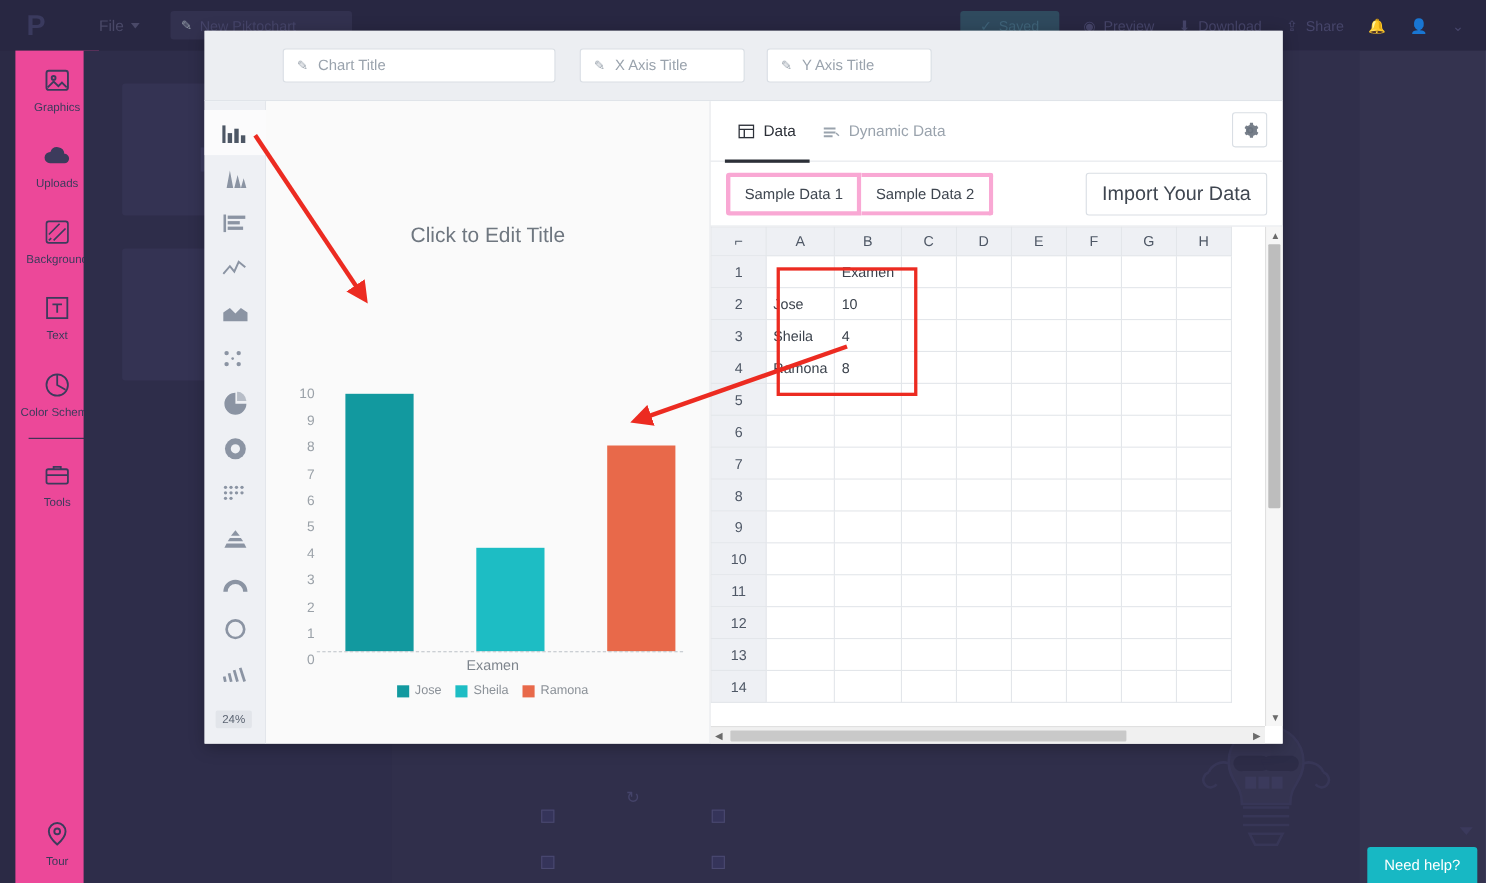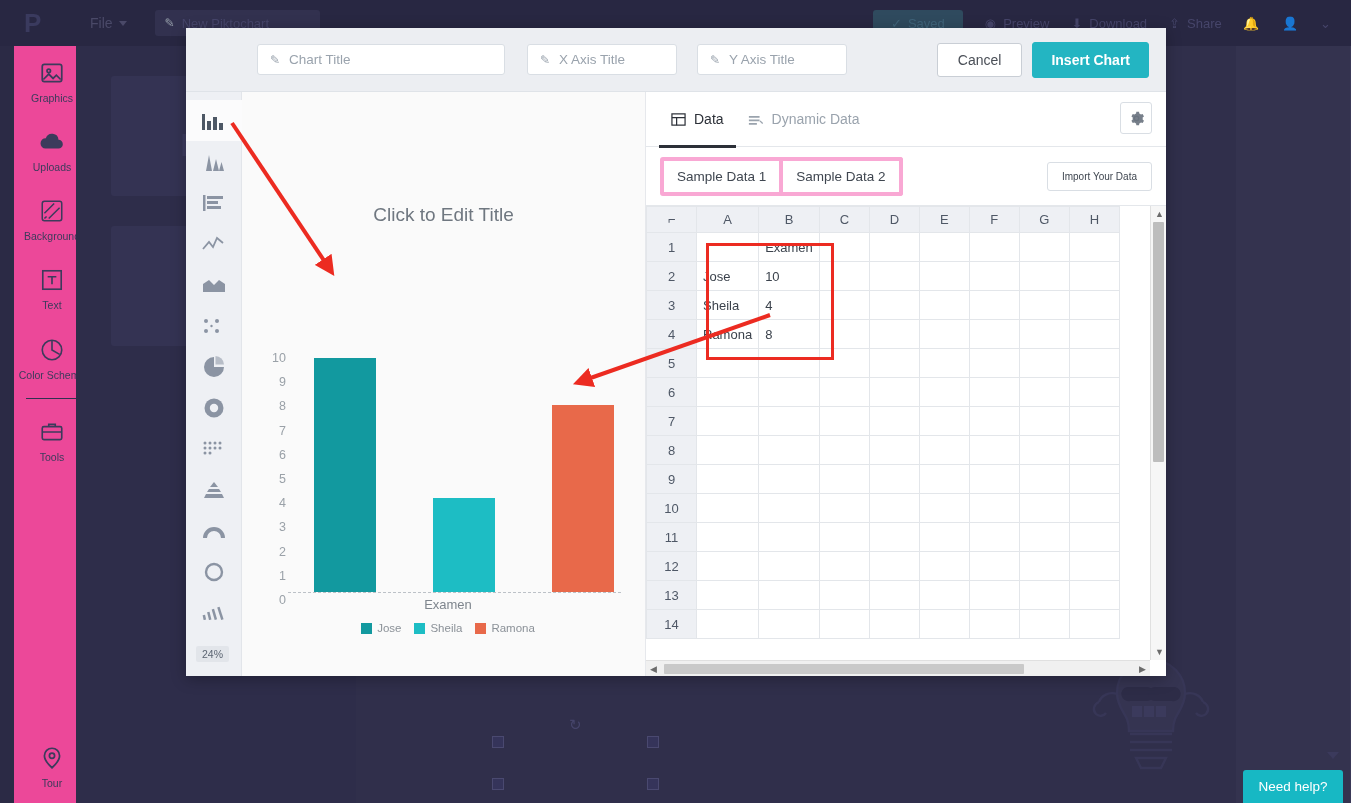--- a/index.html
+++ b/index.html
@@ -122,21 +122,21 @@
   .dp-tab { height: 55px; display: flex; align-items: center; gap: 8px; font-size: 14px; padding: 0 12px; color: #9aa3ad; position: relative; }
   .dp-tab.active { color: #2c3038; }
   .dp-tab.active::after { content: ""; position: absolute; left: 0; right: 0; bottom: -1px; height: 3px; background: #2c3038; }
   .gear { position: absolute; right: 14px; top: 10px; width: 32px; height: 32px; border: 1px solid #d9dee4; border-radius: 3px; display: flex; align-items: center; justify-content: center; color: #6b7480; }
 
   .dp-actions { height: 58px; display: flex; align-items: center; padding: 0 14px; }
   .seg { display: flex; }
   .seg > div { border: 4px solid #f9a8d4; padding: 8px 13px; font-size: 13.5px; color: #3f4650; background: #fff; }
   .seg > div:first-child { border-radius: 3px 0 0 3px; }
   .seg > div:last-child { border-left: 0; border-radius: 0 3px 3px 0; }
-  .import-btn { margin-left: auto; border: 1px solid #d9dee4; border-radius: 3px; padding: 8px 14px; font-size: 10px; color: #3f4650; }
+  .import-btn { margin-left: auto; border: 1px solid #d9dee4; border-radius: 3px; padding: 8px 14px; font-size: 18px; color: #3f4650; }
 
   .grid-wrap { flex: 1; position: relative; overflow: hidden; border-top: 1px solid #e4e7eb; }
   table.sheet { border-collapse: collapse; table-layout: fixed; }
   .sheet th, .sheet td { border: 1px solid #e3e6ea; height: 29px; font-size: 13px; font-weight: normal; }
   .sheet thead th { background: #eef0f4; color: #4f5866; text-align: center; height: 26px; }
   .sheet td.rh { background: #eef0f4; color: #4f5866; text-align: center; width: 46px; }
   .sheet td.cell { background: #fff; color: #3b424c; padding: 0 6px; white-space: nowrap; overflow: hidden; }
   .col-a { width: 60px; } .col-b { width: 60px; } .col-n { width: 50px; }
 
   .vscroll { position: absolute; right: 0; top: 0; width: 16px; bottom: 16px; background: #f6f6f6; border-left: 1px solid #e0e0e0; }
@@ -300,24 +300,20 @@
         <span>Chart Title</span>
       </div>
       <div class="tinput t-x">
         <span class="pencil">✎</span>
         <span>X Axis Title</span>
       </div>
       <div class="tinput t-y">
         <span class="pencil">✎</span>
         <span>Y Axis Title</span>
       </div>
-      <div class="head-btns">
-        <div class="btn-cancel">Cancel</div>
-        <div class="btn-insert">Insert Chart</div>
-      </div>
     </div>
 
     <div class="modal-body">
 
       <div class="types-rail">
         <div class="trow active">
           <svg width="24" height="18" viewBox="0 0 24 18" fill="currentColor">
             <rect x="0" y="2" width="3" height="16"></rect>
               <rect x="5" y="9" width="4" height="9"></rect>
               <rect x="11" y="5" width="4" height="13"></rect>

